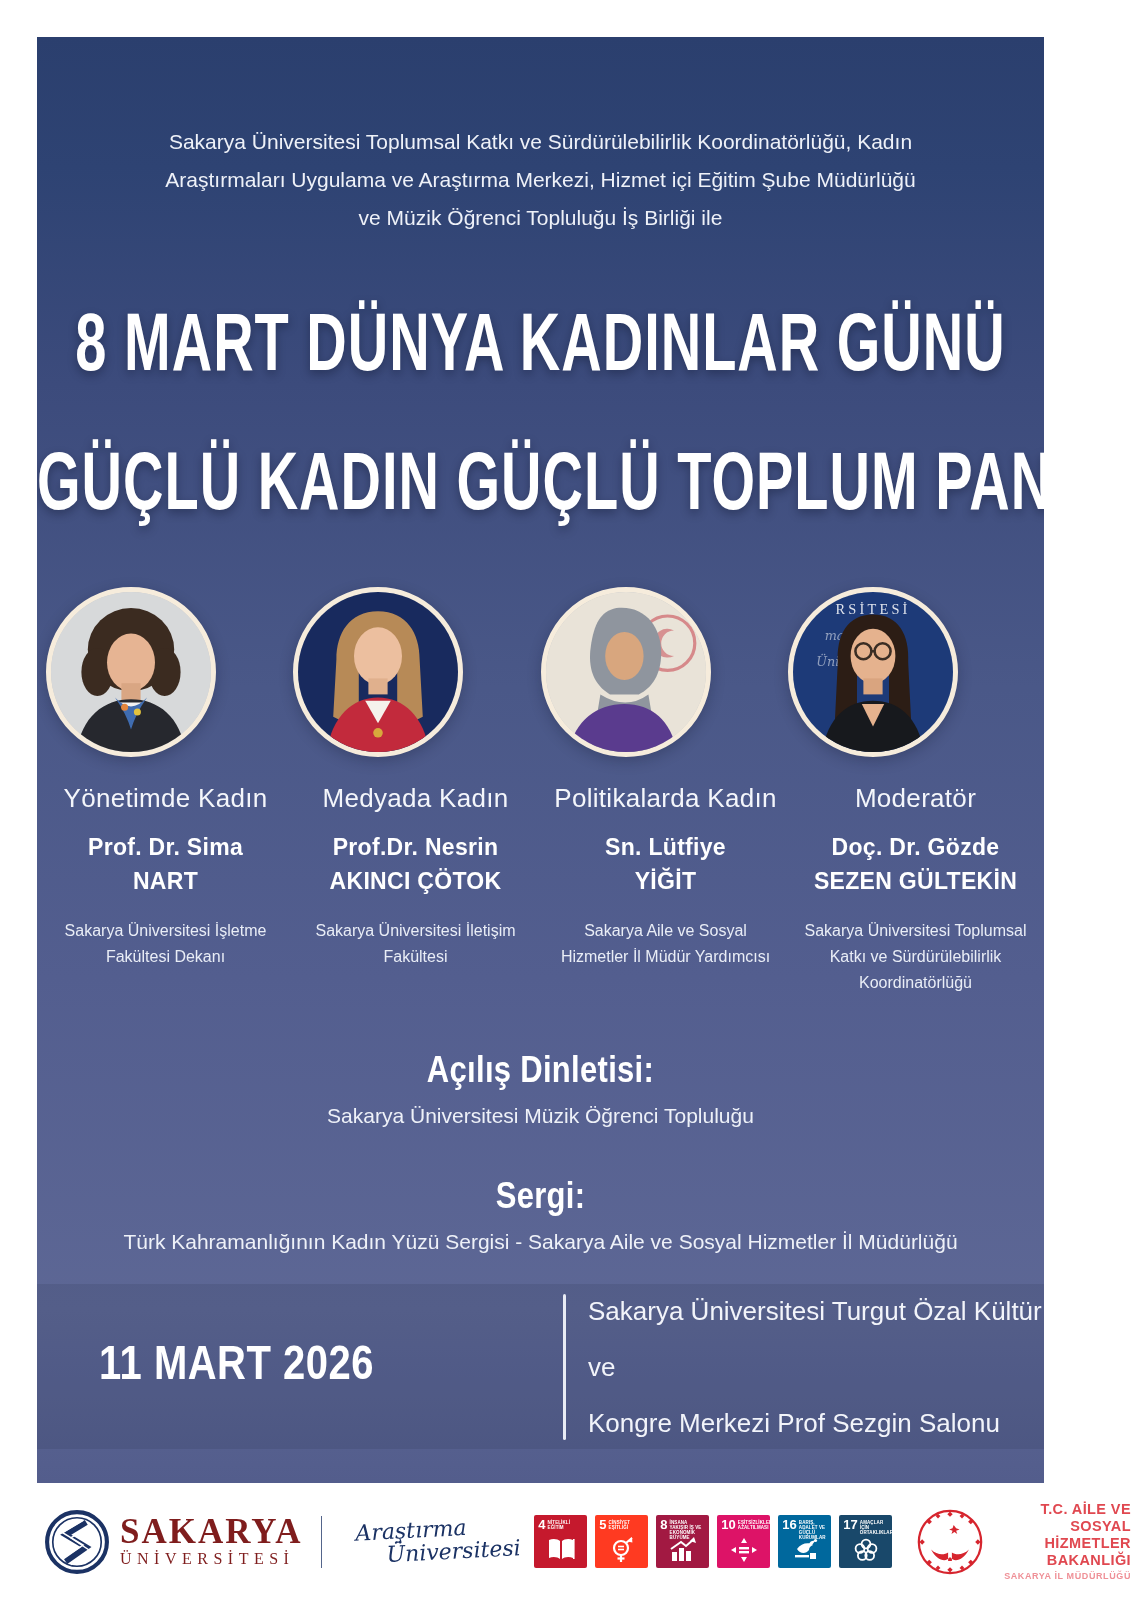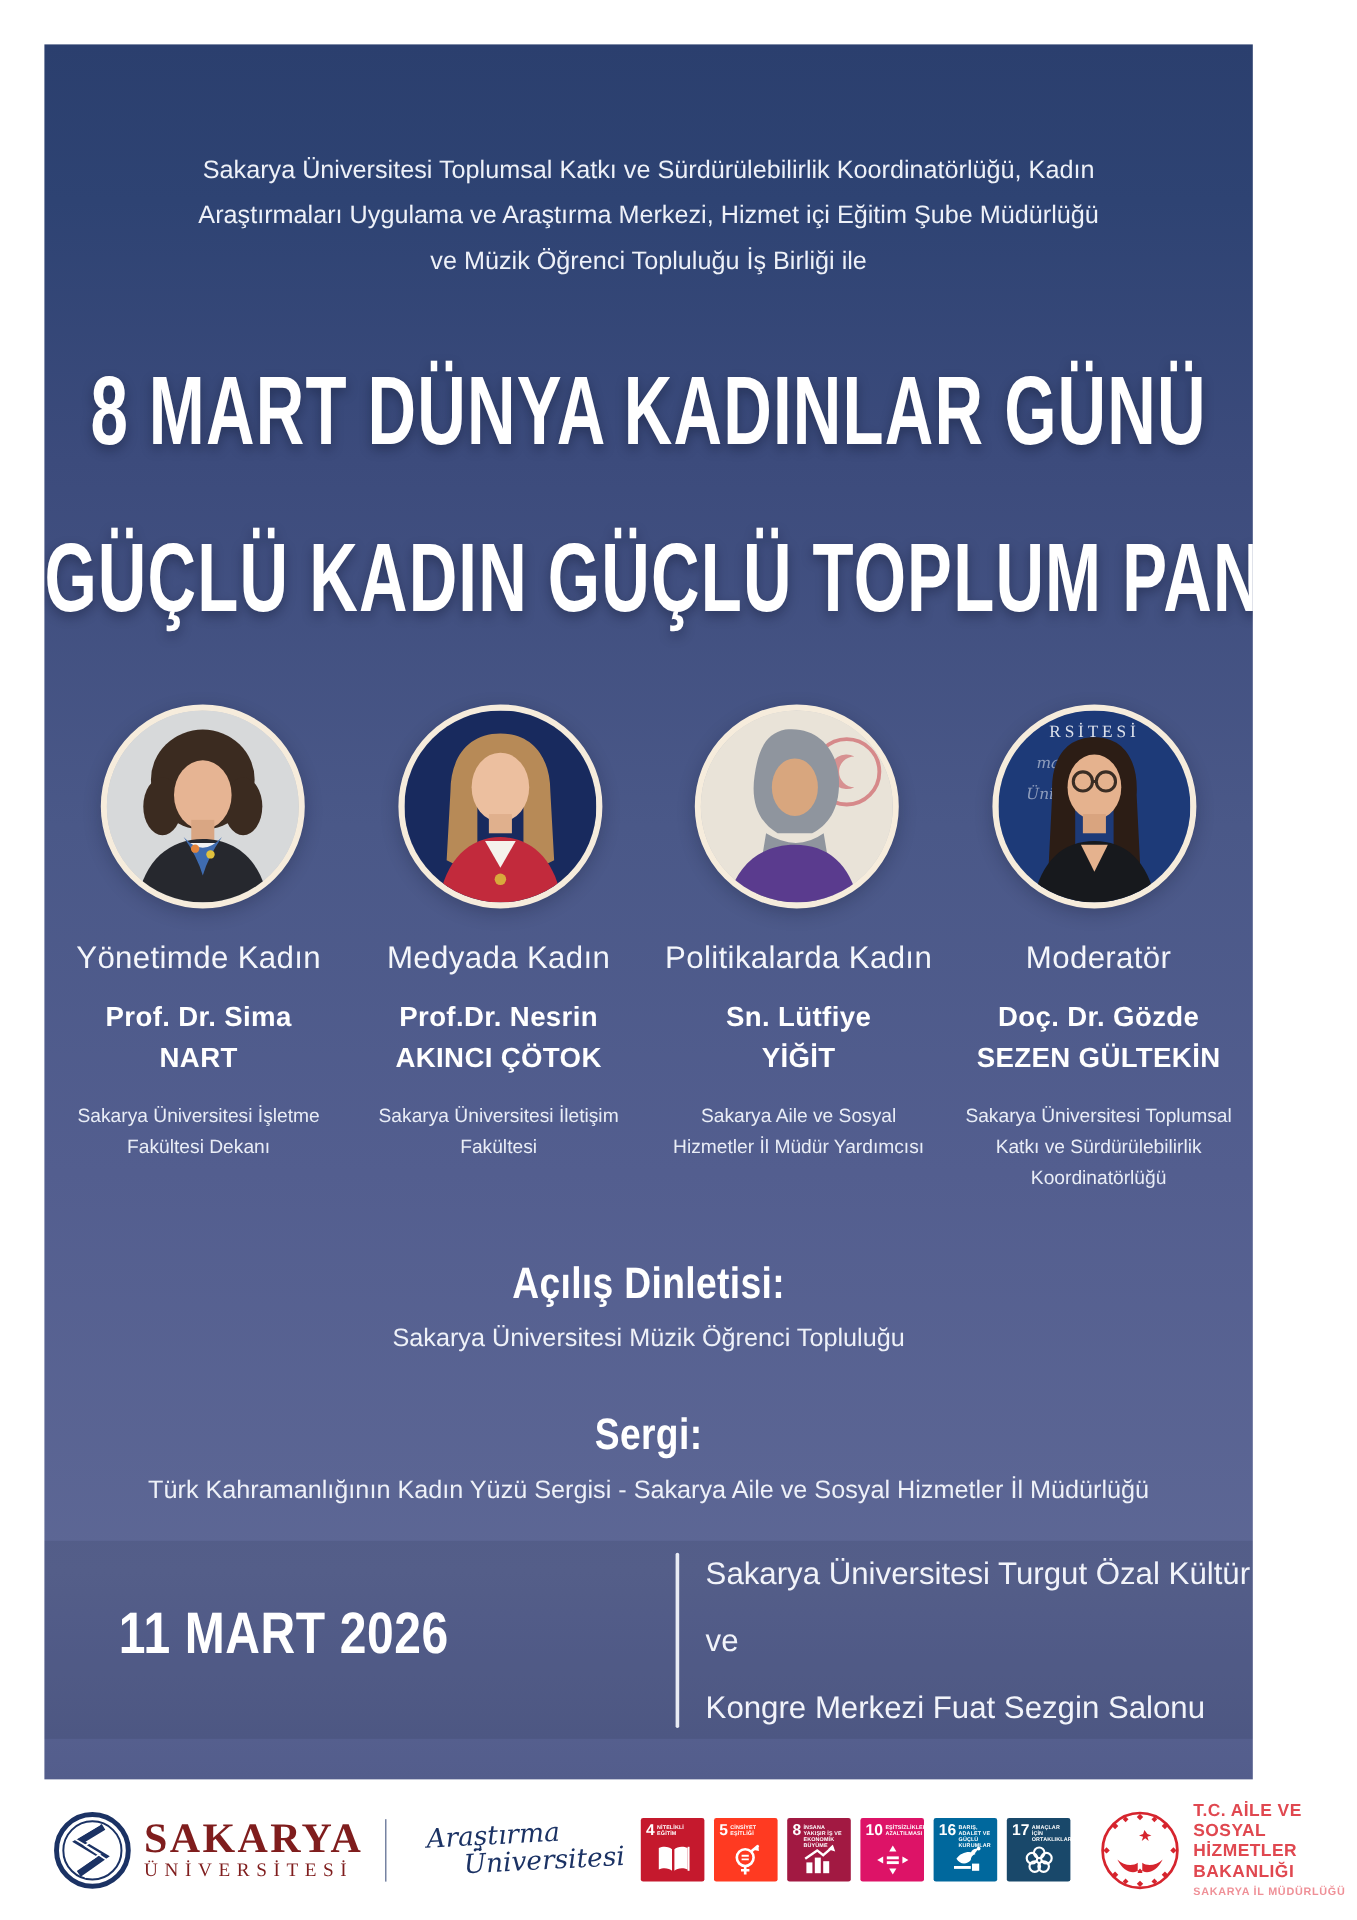--- a/index.html
+++ b/index.html
@@ -13,21 +13,21 @@
 
   .intro{padding-top:86px;font-size:21px;line-height:38px;color:#eef1f8;font-weight:400;}
 
   .title-block{margin-top:72px;}
   .title-line{display:inline-block;font-size:56px;font-weight:700;letter-spacing:1px;color:#ffffff;
     transform:scaleY(1.45);transform-origin:center;text-shadow:0 3px 8px rgba(10,14,35,.35);white-space:nowrap;}
   .title-line2-wrap{margin-top:74px;}
 
   
   .photos-row{margin:74px auto 0 auto;width:990px;display:flex;justify-content:space-between;}
-  .photo-cell{width:247px;display:flex;justify-content:center;}
+  .photo-cell{width:247px;display:flex;justify-content:flex-start;}
   .photo-circle{width:160px;height:160px;border-radius:50%;border:5px solid #f6ecdc;overflow:hidden;
     box-shadow:0 4px 14px rgba(10,14,35,.25);background:#ccc;}
   .photo-circle svg{display:block;width:100%;height:100%;}
 
   .info-row{margin:26px auto 0 auto;width:1000px;display:flex;justify-content:space-between;}
   .info-cell{width:250px;padding:0 4px;box-sizing:border-box;}
   .role{font-size:26px;font-weight:400;color:#f4f6fb;letter-spacing:.3px;white-space:nowrap;}
   .speaker-name{margin-top:16px;font-size:23px;font-weight:700;line-height:34px;letter-spacing:.3px;}
   .affiliation{margin:20px auto 0 auto;max-width:232px;font-size:16px;line-height:26px;color:#e9edf6;font-weight:400;}
 
@@ -62,21 +62,21 @@
 
   .sdg-row{display:flex;gap:8px;margin-left:22px;}
   .sdg{width:53px;height:53px;border-radius:2px;color:#fff;box-sizing:border-box;padding:4px 3px 2px 4px;text-align:left;}
   .sdg-top{display:flex;align-items:flex-start;gap:2px;height:15px;}
   .sdg-num{font-size:13px;font-weight:700;line-height:12px;}
   .sdg-label{font-size:4.5px;font-weight:700;line-height:5px;text-transform:uppercase;letter-spacing:.1px;padding-top:1px;}
   .sdg-icon{display:block;margin:3px auto 0 auto;}
 
   .ministry-group{display:flex;align-items:center;margin-left:24px;}
   .ministry-emblem{width:68px;height:68px;flex:0 0 auto;}
-  .ministry-text{margin-left:10px;text-align:left;}
+  .ministry-text{margin-left:10px;text-align:right;}
   .ministry-l1,.ministry-l2{font-size:14.5px;font-weight:700;color:#e04850;line-height:17px;letter-spacing:.4px;}
   .ministry-l3{font-size:9px;font-weight:700;color:#ef9097;line-height:14px;letter-spacing:.6px;}
 </style>
 </head>
 <body>
 
 <div class="poster">
 
   <div class="panel">
 
@@ -208,21 +208,21 @@
     </div>
     <div class="section-text">Türk Kahramanlığının Kadın Yüzü Sergisi - Sakarya Aile ve Sosyal Hizmetler İl Müdürlüğü</div>
 
     <div class="date-band">
       <div class="date-left">
         <div class="date-line-wrap"><span class="date-line">11 MART 2026</span></div>
       </div>
       <div class="band-divider"></div>
       <div class="venue">
         <div>Sakarya Üniversitesi Turgut Özal Kültür ve</div>
-        <div>Kongre Merkezi Fuat Sezgin Salonu</div>
+        <div>Kongre Merkezi Prof Sezgin Salonu</div>
       </div>
     </div>
 
   </div>
 
   <div class="footer">
 
     <div class="uni-logo-group">
       <svg class="uni-oval" viewBox="0 0 64 64">
         <ellipse cx="32" cy="32" rx="29" ry="29" fill="none" stroke="#1b3264" stroke-width="4"></ellipse>

